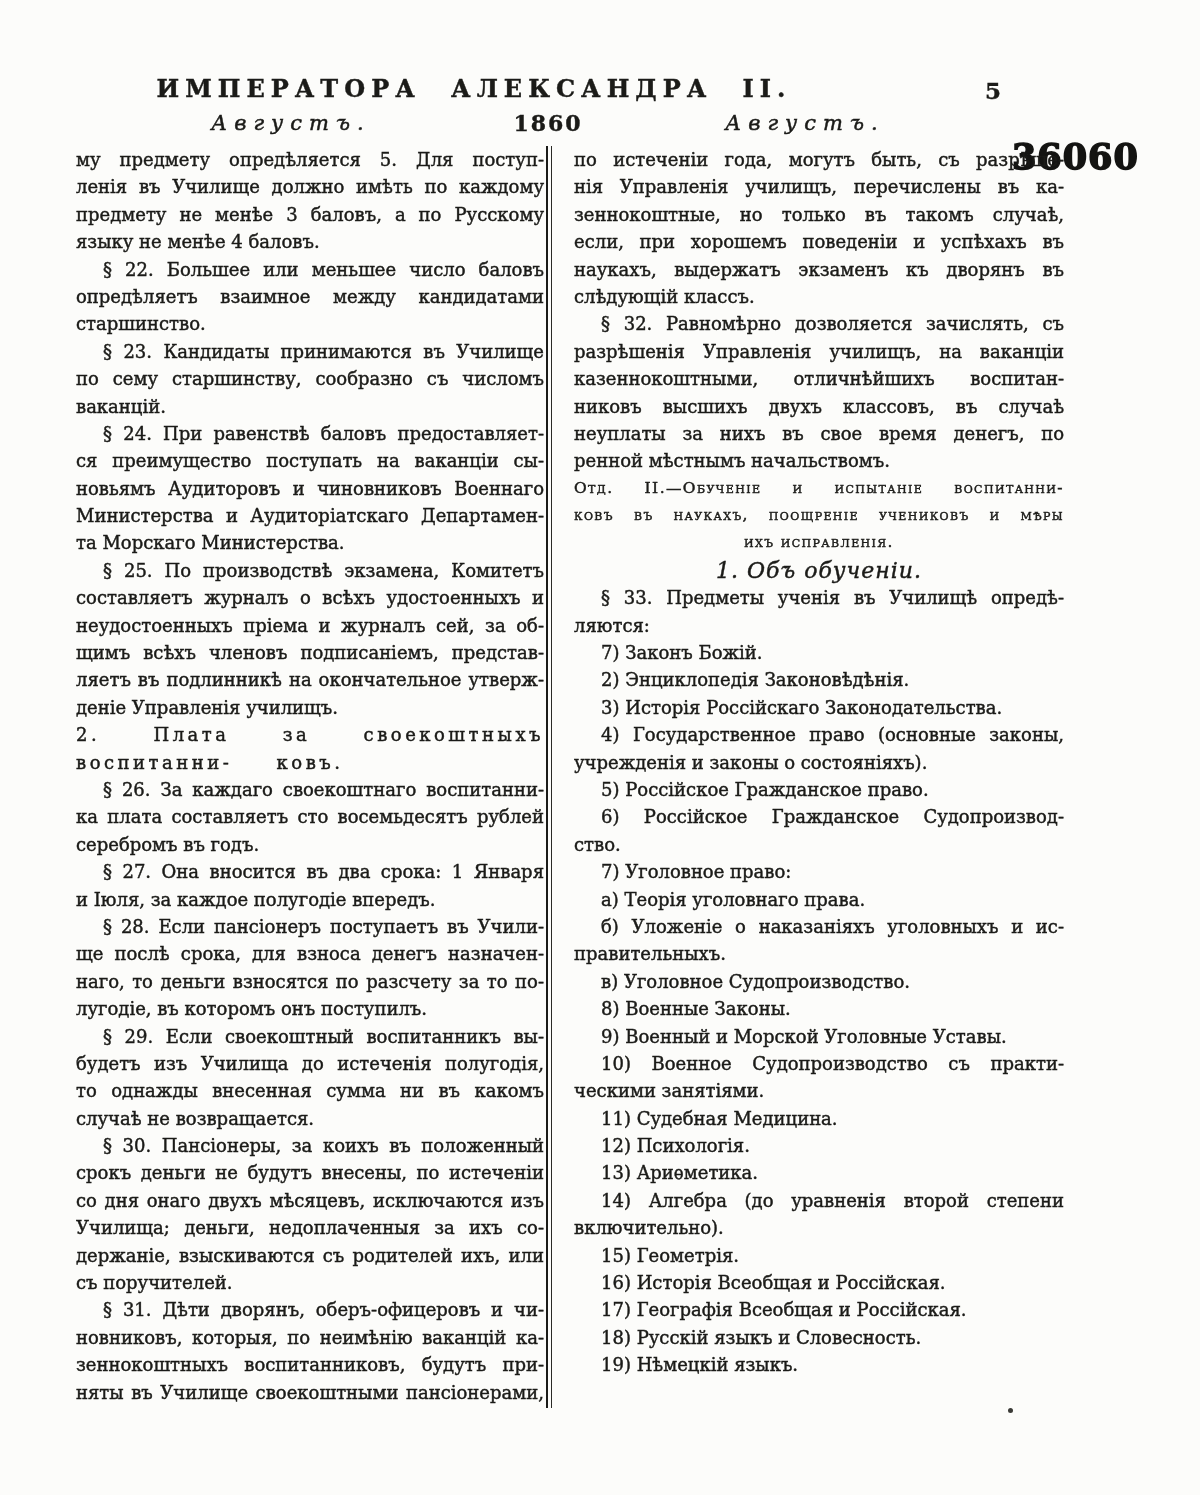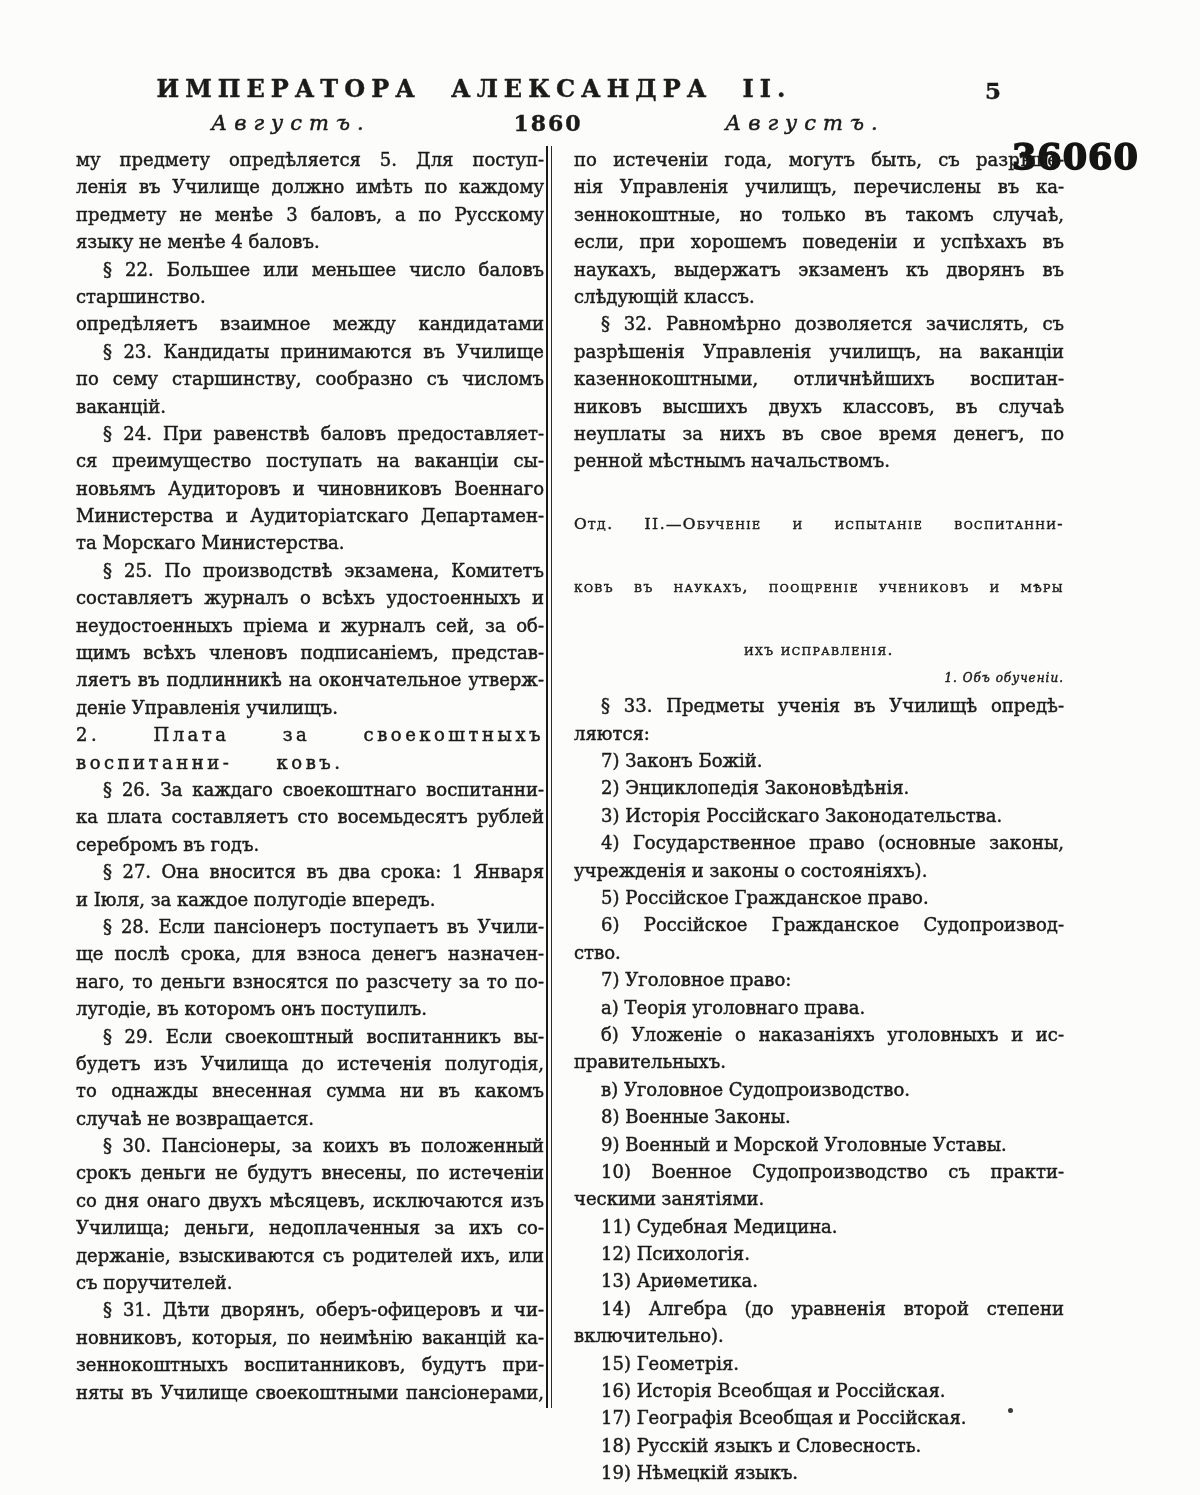--- a/index.html
+++ b/index.html
@@ -54,22 +54,22 @@
   .col-right { left: 574px; width: 490px; }
   .ln {
     height: 27.4px; line-height: 27.4px;
     font-size: 18px;
     -webkit-text-stroke: 0.45px #1b1b18;
     white-space: nowrap;
   }
   .j   { text-align: justify; text-align-last: justify; white-space: normal; }
   .ind { text-indent: 27px; }
   .ctr { text-align: center; text-indent: 0; }
-  .sc  { font-size: 15.5px; font-variant: small-caps; letter-spacing: 1.4px; margin-top: 36px; }
-  .it  { font-style: italic; font-size: 12px; letter-spacing: 1px; text-align: right; }
+  .sc  { font-size: 15.5px; font-variant: small-caps; letter-spacing: 1.4px; }
+  .it  { font-style: italic; font-size: 22px; letter-spacing: 1px; }
   .hsp  { letter-spacing: 3.5px; text-align: justify; text-align-last: justify; white-space: normal; }
   .hspc { letter-spacing: 3.5px; text-align: center; }
   .divider {
     position: absolute; top: 146px; left: 546px;
     height: 1262px; width: 3px;
     border-left: 2px solid #1b1b18;
     border-right: 1px solid #2a2a26;
   }
   .ink-dot {
     position: absolute; top: 1408px; left: 1008px;
@@ -88,22 +88,22 @@
 <div class="date-label date-right">Августъ.</div>
 
 <div class="stamp">36060</div>
 
 <div class="col col-left">
     <div class="ln j">му предмету опредѣляется 5. Для поступ-</div>
     <div class="ln j">ленія въ Училище должно имѣть по каждому</div>
     <div class="ln j">предмету не менѣе 3 баловъ, а по Русскому</div>
     <div class="ln">языку не менѣе 4 баловъ.</div>
     <div class="ln j ind">§ 22. Большее или меньшее число баловъ</div>
+    <div class="ln j">опредѣляетъ взаимное между кандидатами</div>
     <div class="ln">старшинство.</div>
-    <div class="ln j">опредѣляетъ взаимное между кандидатами</div>
     <div class="ln j ind">§ 23. Кандидаты принимаются въ Училище</div>
     <div class="ln j">по сему старшинству, сообразно съ числомъ</div>
     <div class="ln">ваканцій.</div>
     <div class="ln j ind">§ 24. При равенствѣ баловъ предоставляет-</div>
     <div class="ln j">ся преимущество поступать на ваканціи сы-</div>
     <div class="ln j">новьямъ Аудиторовъ и чиновниковъ Военнаго</div>
     <div class="ln j">Министерства и Аудиторіатскаго Департамен-</div>
     <div class="ln">та Морскаго Министерства.</div>
     <div class="ln j ind">§ 25. По производствѣ экзамена, Комитетъ</div>
     <div class="ln j">составляетъ журналъ о всѣхъ удостоенныхъ и</div>

